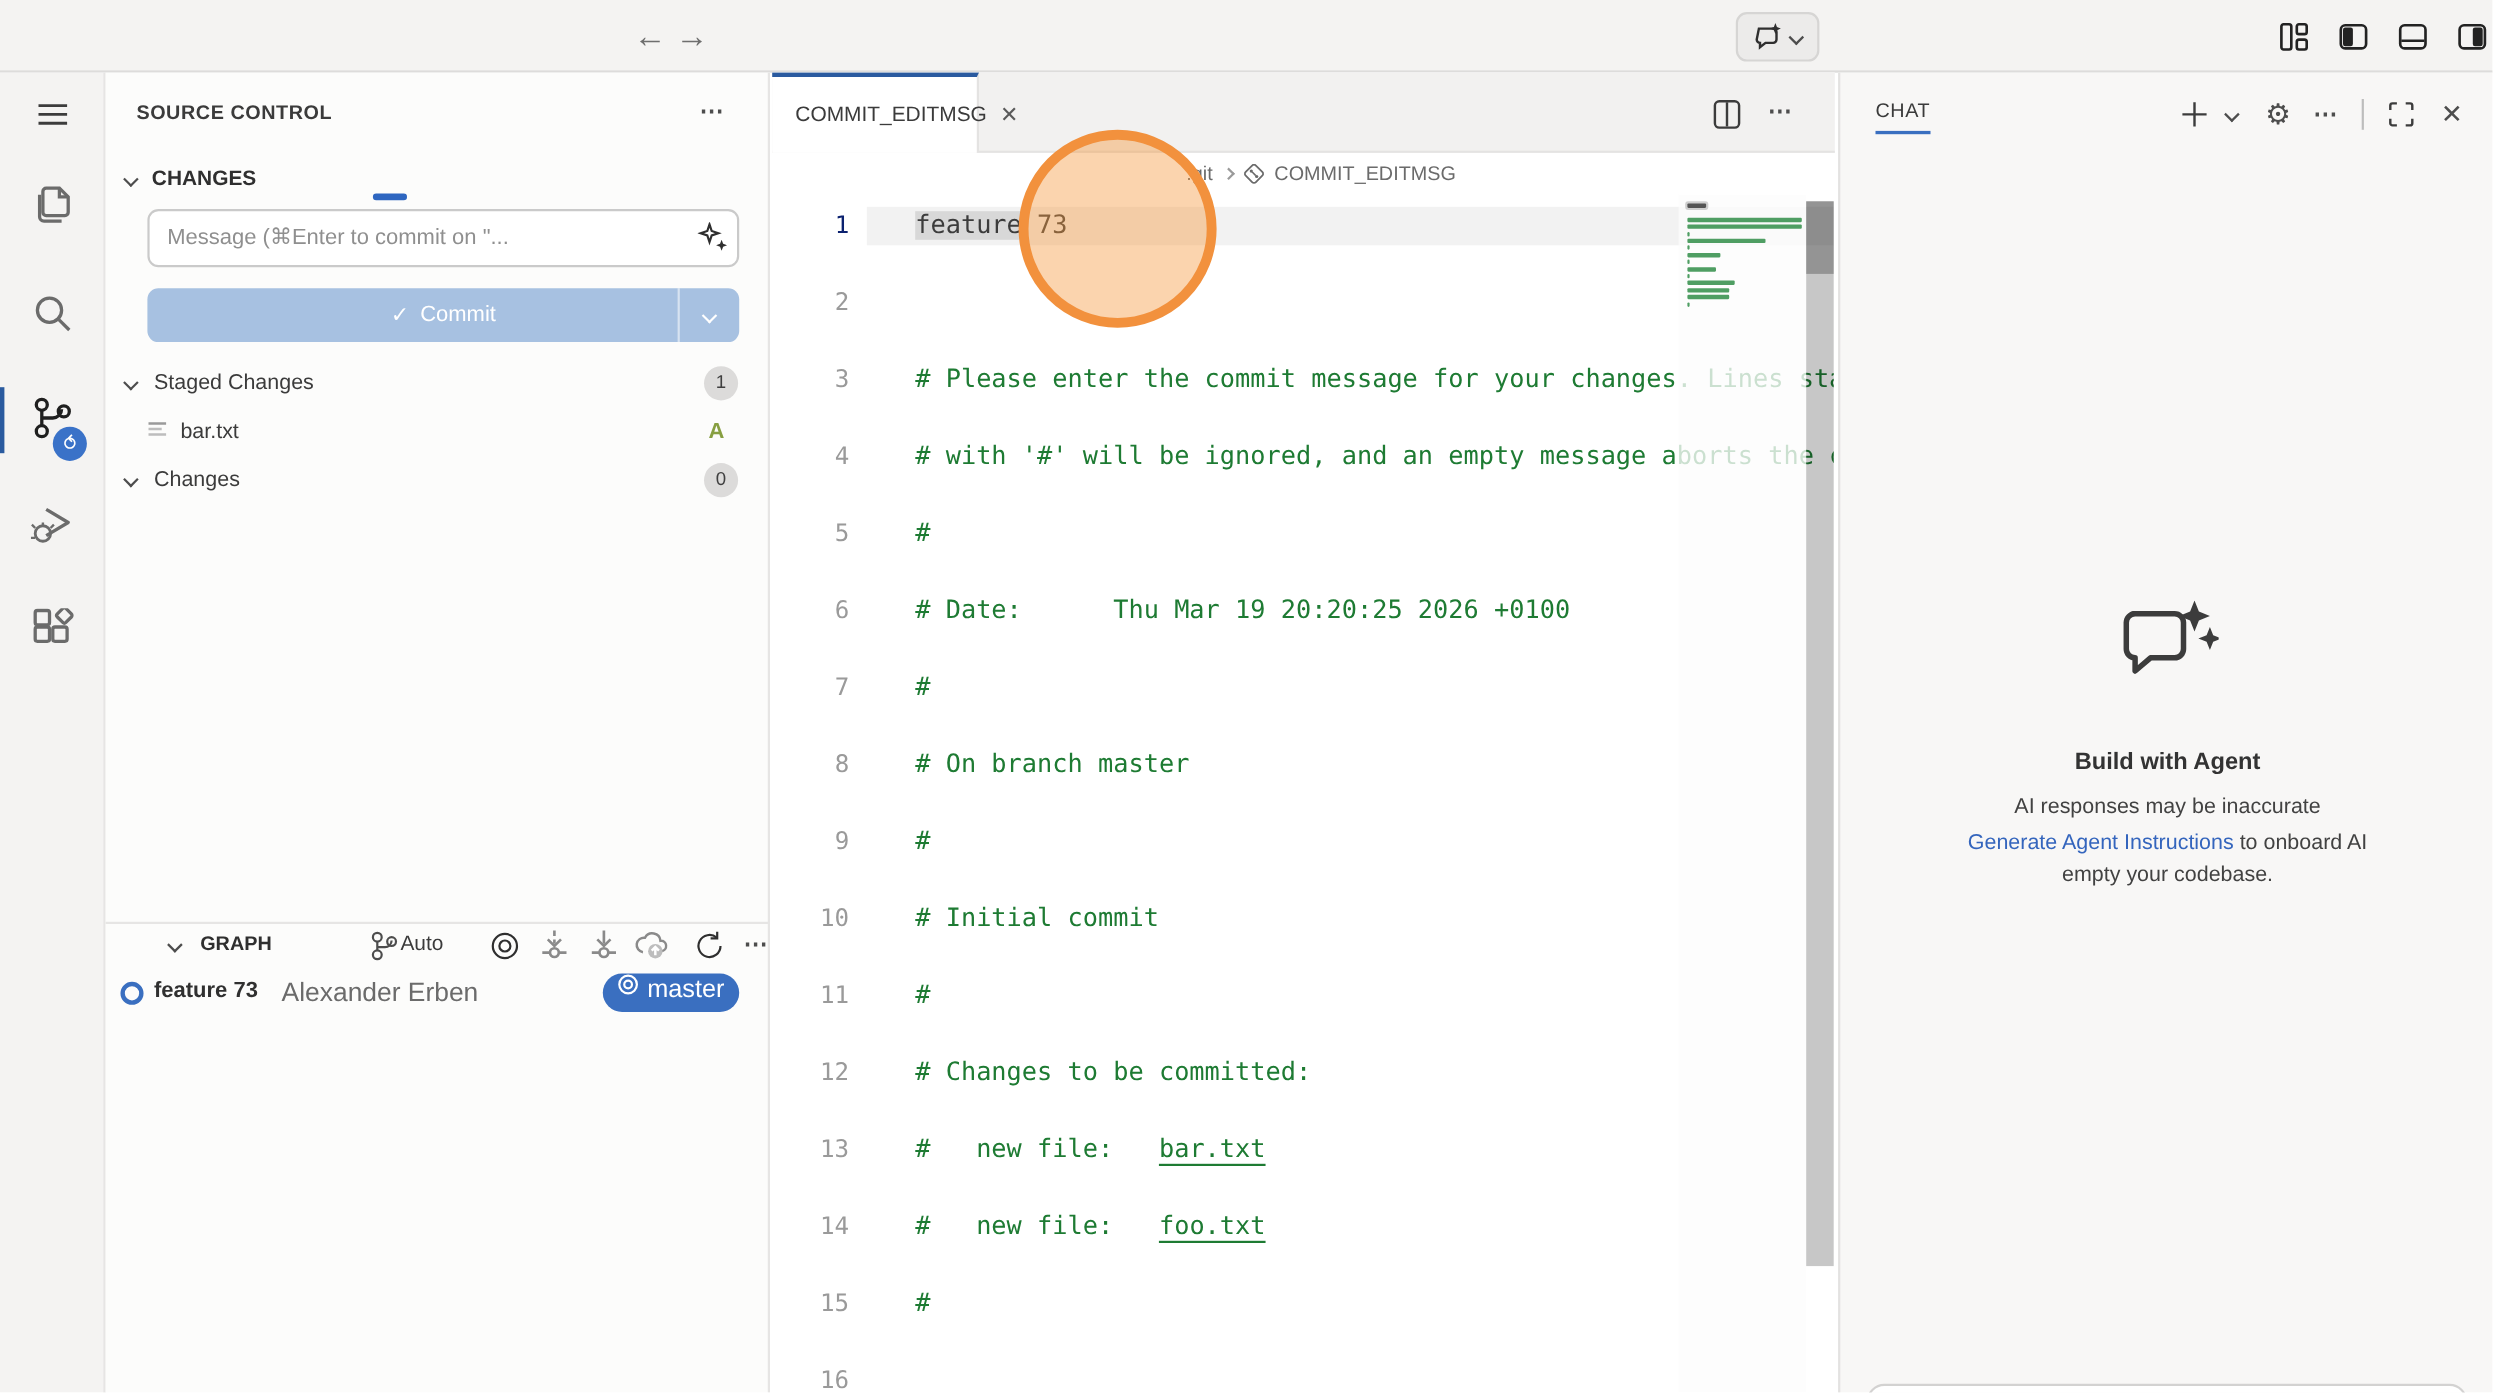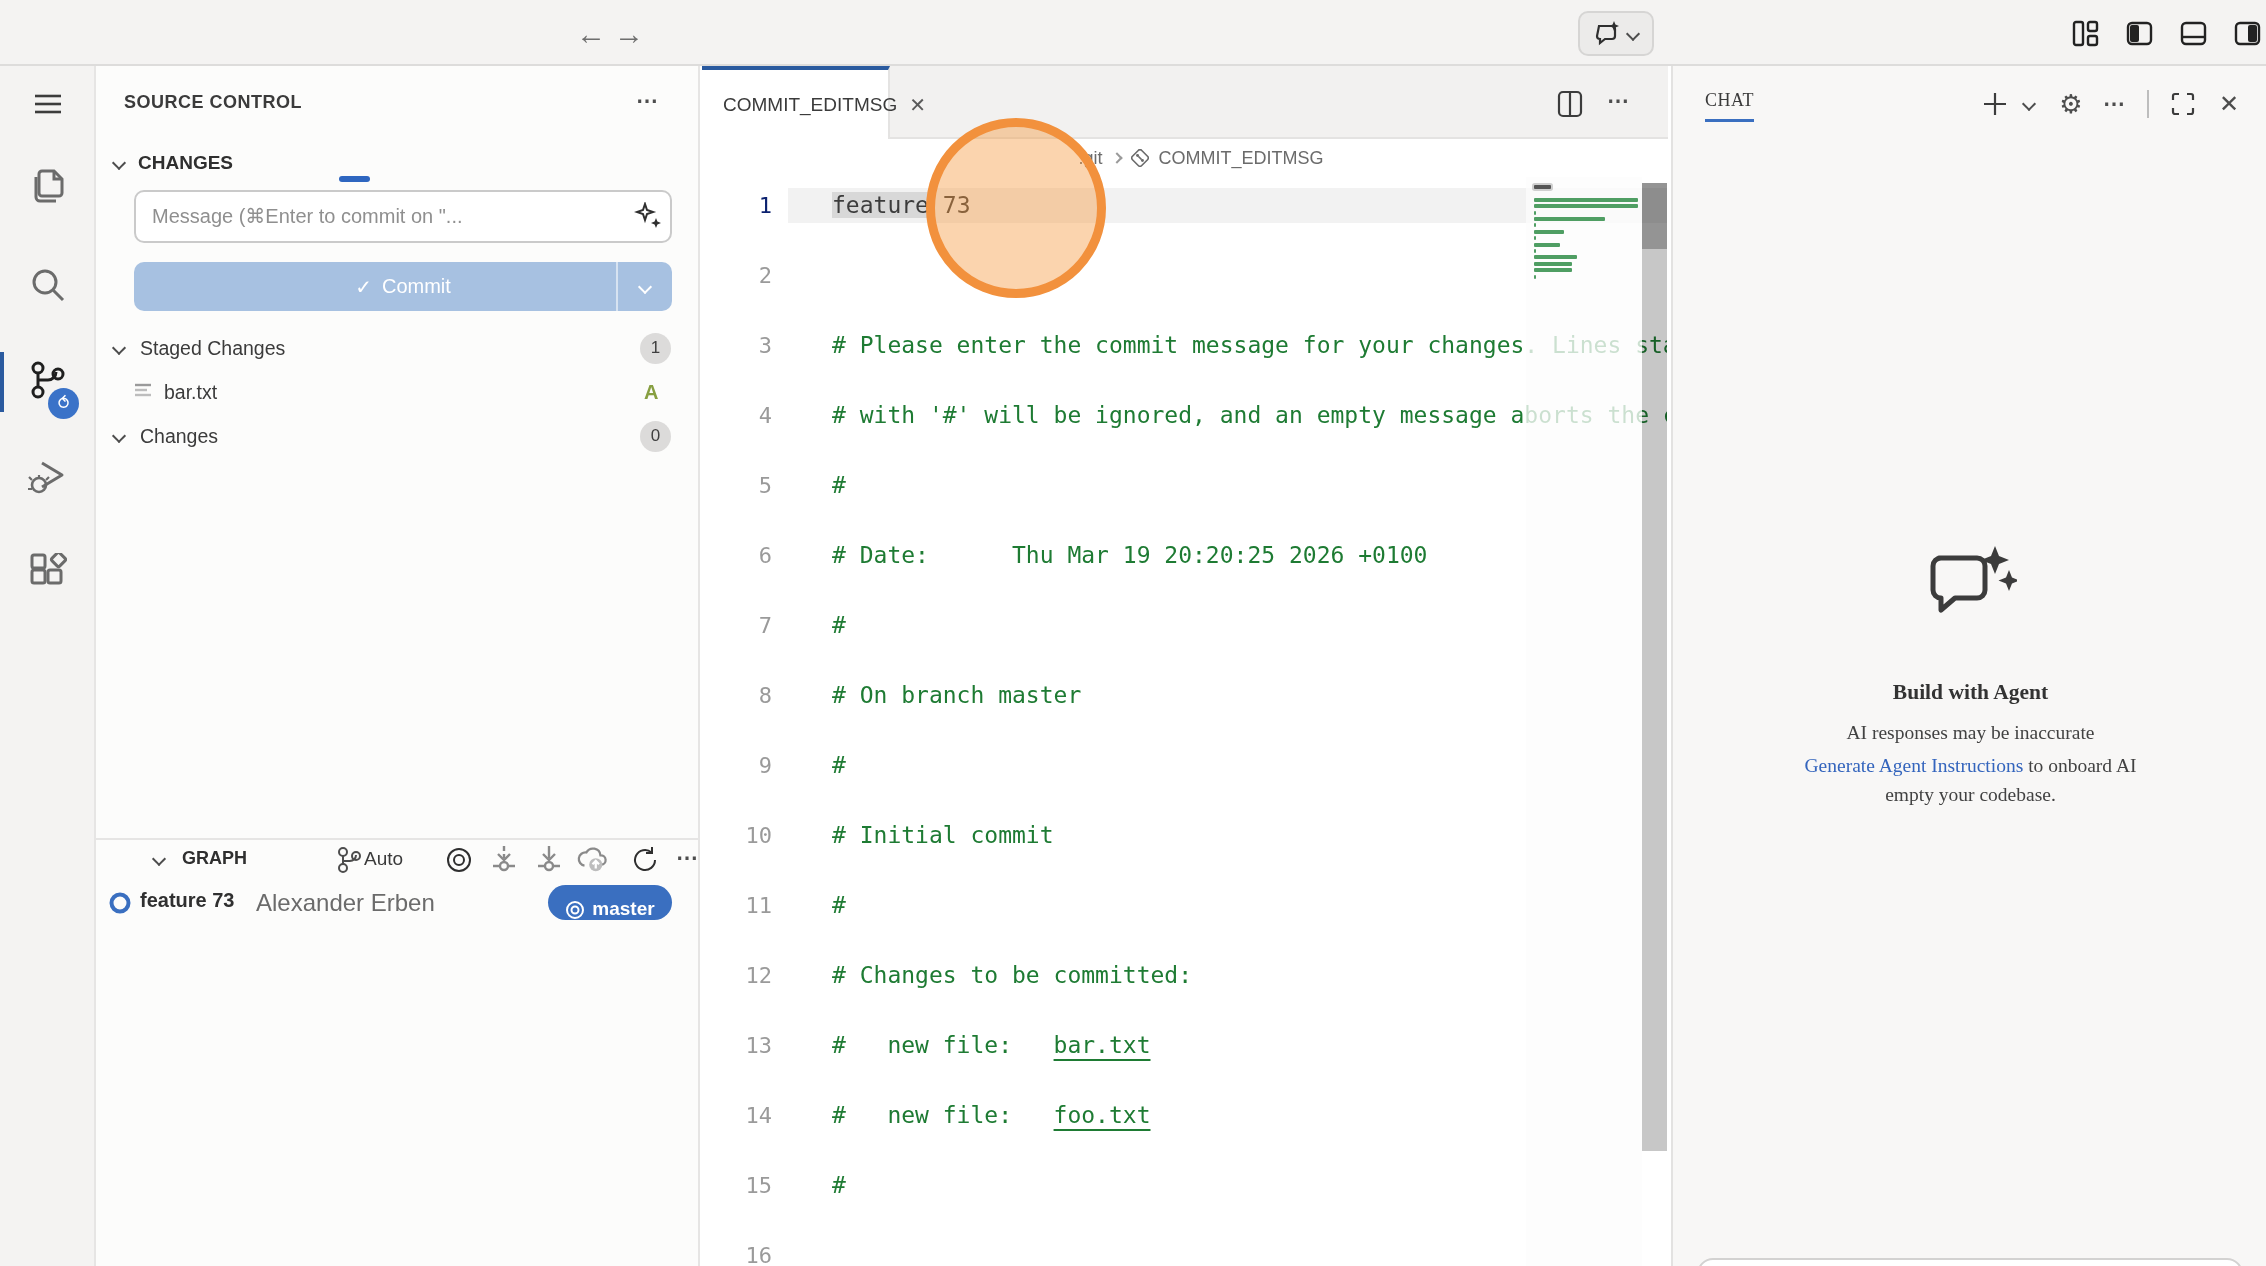--- a/index.html
+++ b/index.html
@@ -38,21 +38,21 @@
   #commit-btn { left:38px; top:196px; width:538px; height:49px; background:#a7c1e1; border:none; border-radius:10px; color:#ffffff; font-size:20px; display:flex; align-items:center; justify-content:center; gap:10px; }
   #commit-btn .dd { position:absolute; right:0; top:0; width:56px; height:49px; border-left:2px solid rgba(255,255,255,0.55); display:flex; align-items:center; justify-content:center; }
   #commit-btn .dd .chev { border-color:#ffffff; }
   .tree-row { left:0; width:604px; height:44px; display:flex; align-items:center; }
   .badge { width:31px; height:31px; border-radius:50%; background:#dcdbda; color:#3f3f3f; font-size:17px; display:flex; align-items:center; justify-content:center; }
   #graph-divider { left:0; top:772px; width:604px; height:2px; background:#e6e5e4; }
   #graph-hdr { left:0; top:776px; width:604px; height:38px;margin-left:40px; }
   #graph-hdr .t { font-weight:700; font-size:18px; color:#2f2f2f; }
   .g-icon { top:3px; width:30px; height:30px; display:flex; align-items:center; justify-content:center; }
   #graph-row { left:0; top:817px; width:604px; height:40px; }
-  #branch-pill { left:452px; top:2px; width:124px; height:35px; background:#3a6fc0; border-radius:18px; color:#fff; display:flex; align-items:flex-end; justify-content:center; gap:7px; font-size:19px;font-weight:bold; }
+  #branch-pill { left:452px; top:2px; width:124px; height:35px; background:#3a6fc0; border-radius:18px; color:#fff; display:flex; align-items:flex-start; justify-content:center; gap:7px; font-size:23px; }
 
   
   #editor { left:702px; top:66px; width:966px; height:1200px; background:#ffffff; }
   #tabbar { left:0; top:0; width:966px; height:73px; background:#f2f1f0; border-bottom:2px solid #e4e3e2; }
   #tab-active { left:0; top:0; width:188px; height:73px; background:#ffffff; border-top:4px solid #2a5a9f; border-right:2px solid #e4e3e2; display:flex; align-items:center; }
   #tab-active .lbl { font-size:19px; color:#3b3b3b; margin-left:9px; }
   #tab-active .close { margin-left:12px; font-size:20px; color:#5a5a5a; }
   #breadcrumb { left:0; top:73px; width:966px; height:38px; background:#ffffff; display:flex; align-items:center; padding-left:32px; gap:10px; font-size:18px; color:#6b6b6b;justify-content:center; }
   #breadcrumb .chev { width:8px; height:8px; border-width:2px; border-color:#9a9a9a; }
   #code { left:0; top:111px; width:965px; height:1089px; overflow:hidden; font-family:"DejaVu Sans Mono", monospace; font-size:23px; }
@@ -64,21 +64,21 @@
   .curline-bg { position:absolute; left:86px; right:0; top:0; bottom:0; background:#f2f2f2; }
   .word-hl { background:#d8d8d8; }
   .code-link { text-decoration:underline; text-underline-offset:6px; }
   #minimap { left:824px; top:111px; width:116px; height:1089px; background:rgba(252,252,252,0.78); }
   .mini-bar { position:absolute; height:4px; border-radius:1px; }
   #scrollbar { left:940px; top:117px; width:25px; height:968px; background:rgba(0,0,0,0.22); }
   #scroll-thumb { left:0; top:0; width:25px; height:66px; background:rgba(30,30,30,0.30); }
   #anno-circle { left:224px; top:52px; width:180px; height:180px; border-radius:50%; border:9px solid #f2913d; background:rgba(245,152,63,0.42); z-index:20; }
 
   
-  #chat { left:1671px; top:66px; width:595px; height:1200px; background:#f8f7f6; border-left:2px solid #e3e2e1;font-family:Liberation Serif, serif; }
+  #chat { left:1671px; top:66px; width:595px; height:1200px; background:#f8f7f6; border-left:2px solid #e3e2e1; }
   #chat-tab { left:32px; top:24px; font-size:18px; color:#3b3b3b; letter-spacing:0.5px; padding-bottom:8px; border-bottom:3px solid #3a6fc0; }
   .chat-hicon { top:22px; width:32px; height:32px; display:flex; align-items:center; justify-content:center; color:#4d4d4d; }
   #chat-body { left:40px; top:480px; width:515px; text-align:center; }
   #chat-title { margin-top:54px; font-size:21.5px; font-weight:700; color:#333333; }
   .chat-sub { margin-top:14px; font-size:19.5px; color:#424242; line-height:1.45; }
   .chat-link { color:#3465bd; }
   #chat-input { left:24px; top:1192px; width:546px; height:70px; background:#ffffff; border:2px solid #d3d2d1; border-radius:16px; }
   .ico-stroke { stroke:#4d4d4d; fill:none; stroke-width:2; }
 </style>
 </head>

